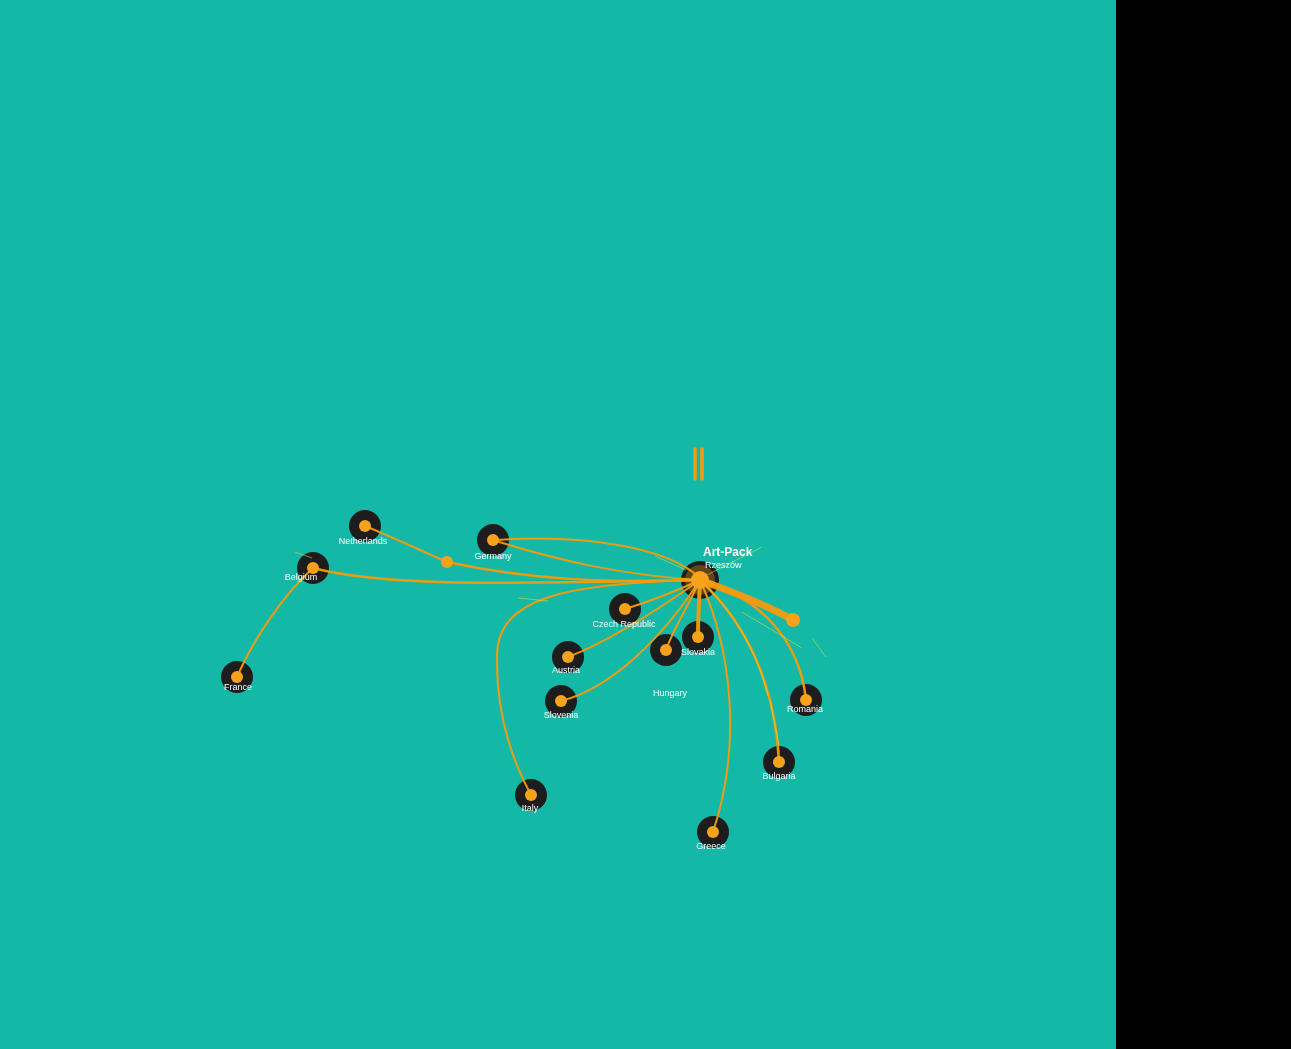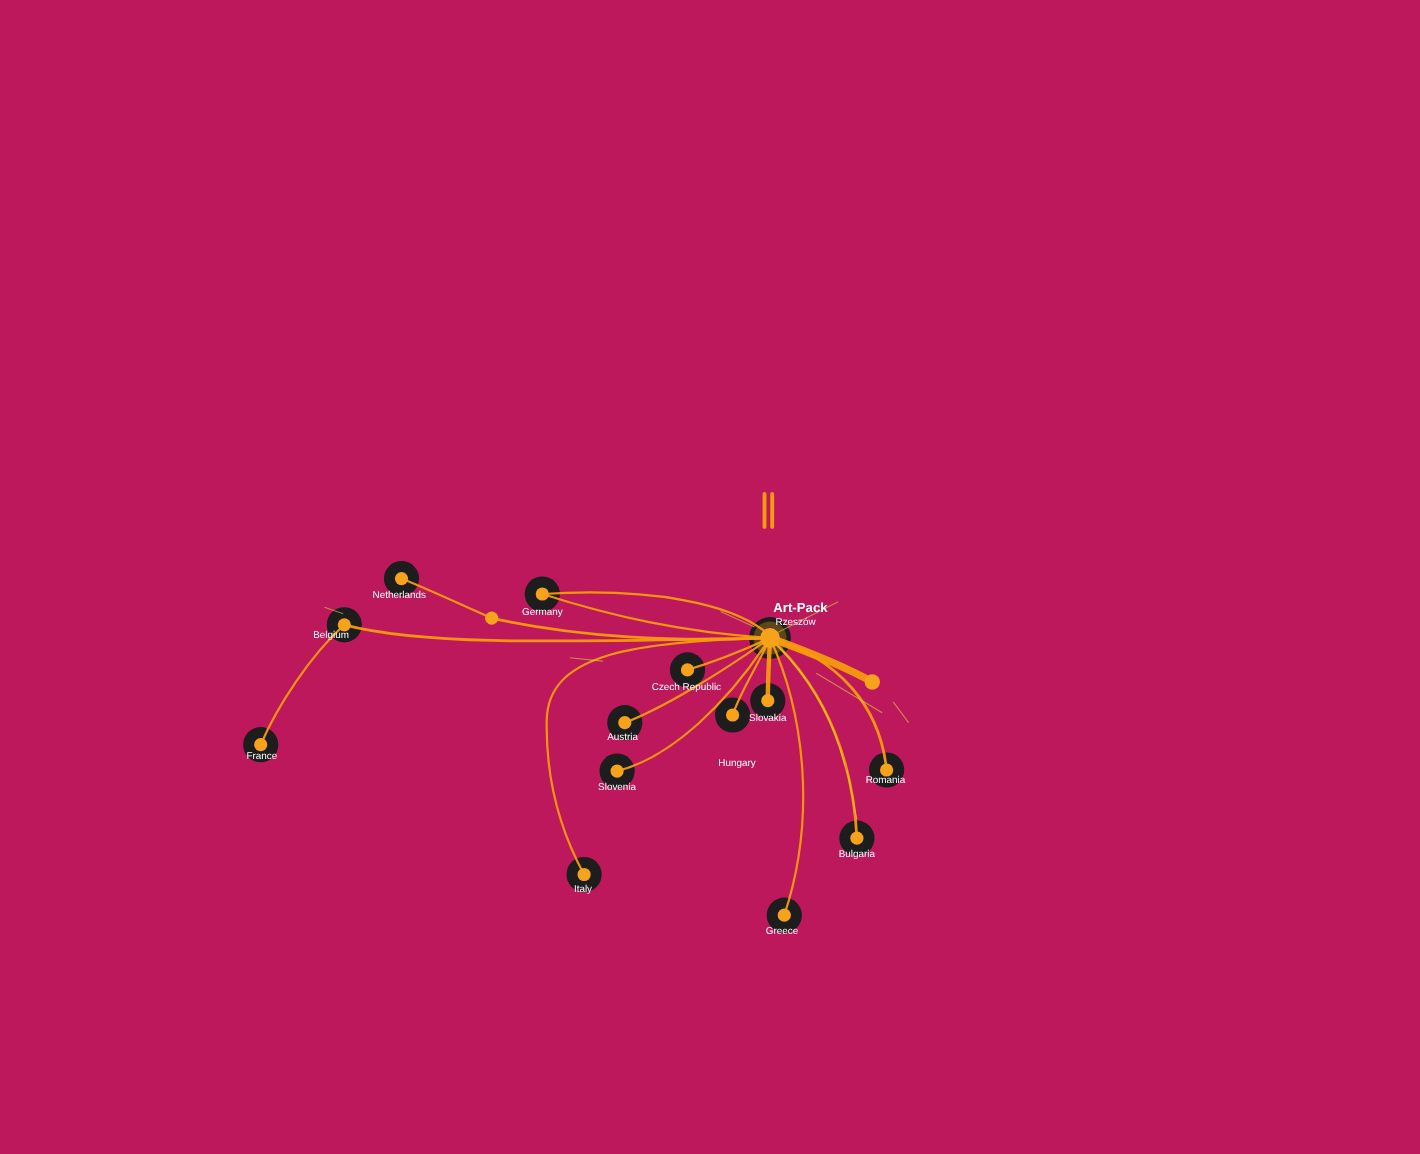--- a/index.html
+++ b/index.html
@@ -6,23 +6,23 @@
     margin: 0;
     padding: 0;
     width: 1291px;
     height: 1049px;
     background: #000000;
     overflow: hidden;
     font-family: "Liberation Sans", sans-serif;
   }
   #stage {
     position: relative;
-    width: 1291px;
+    width: 1116px;
     height: 1049px;
-    background: #be185d;
+    background: #14b8a6;
   }
   svg { display: block; }
   .node-label {
     fill: #ffffff;
     font-family: "Liberation Sans", sans-serif;
     font-size: 9px;
     text-anchor: middle;
   }
   .hub-title {
     fill: #ffffff;

